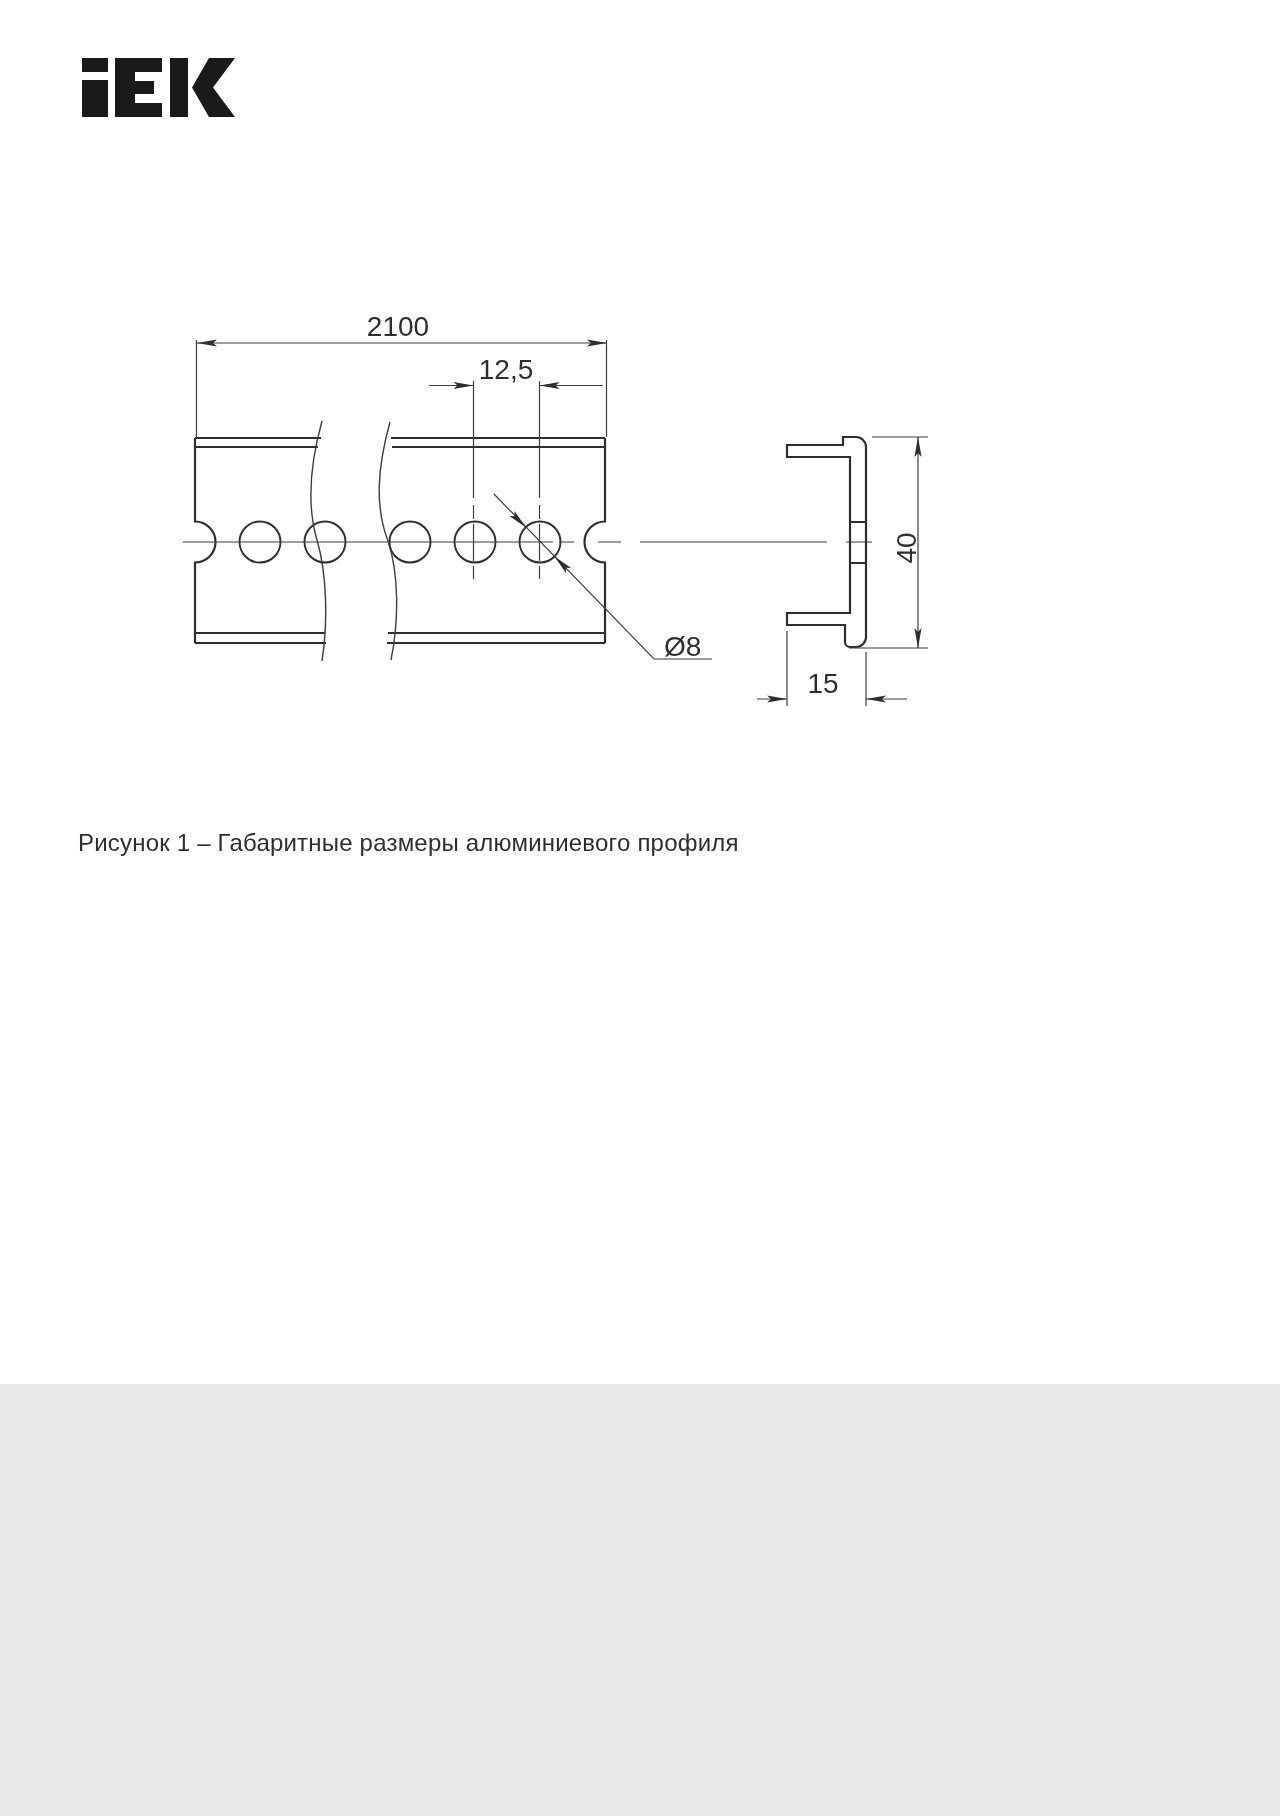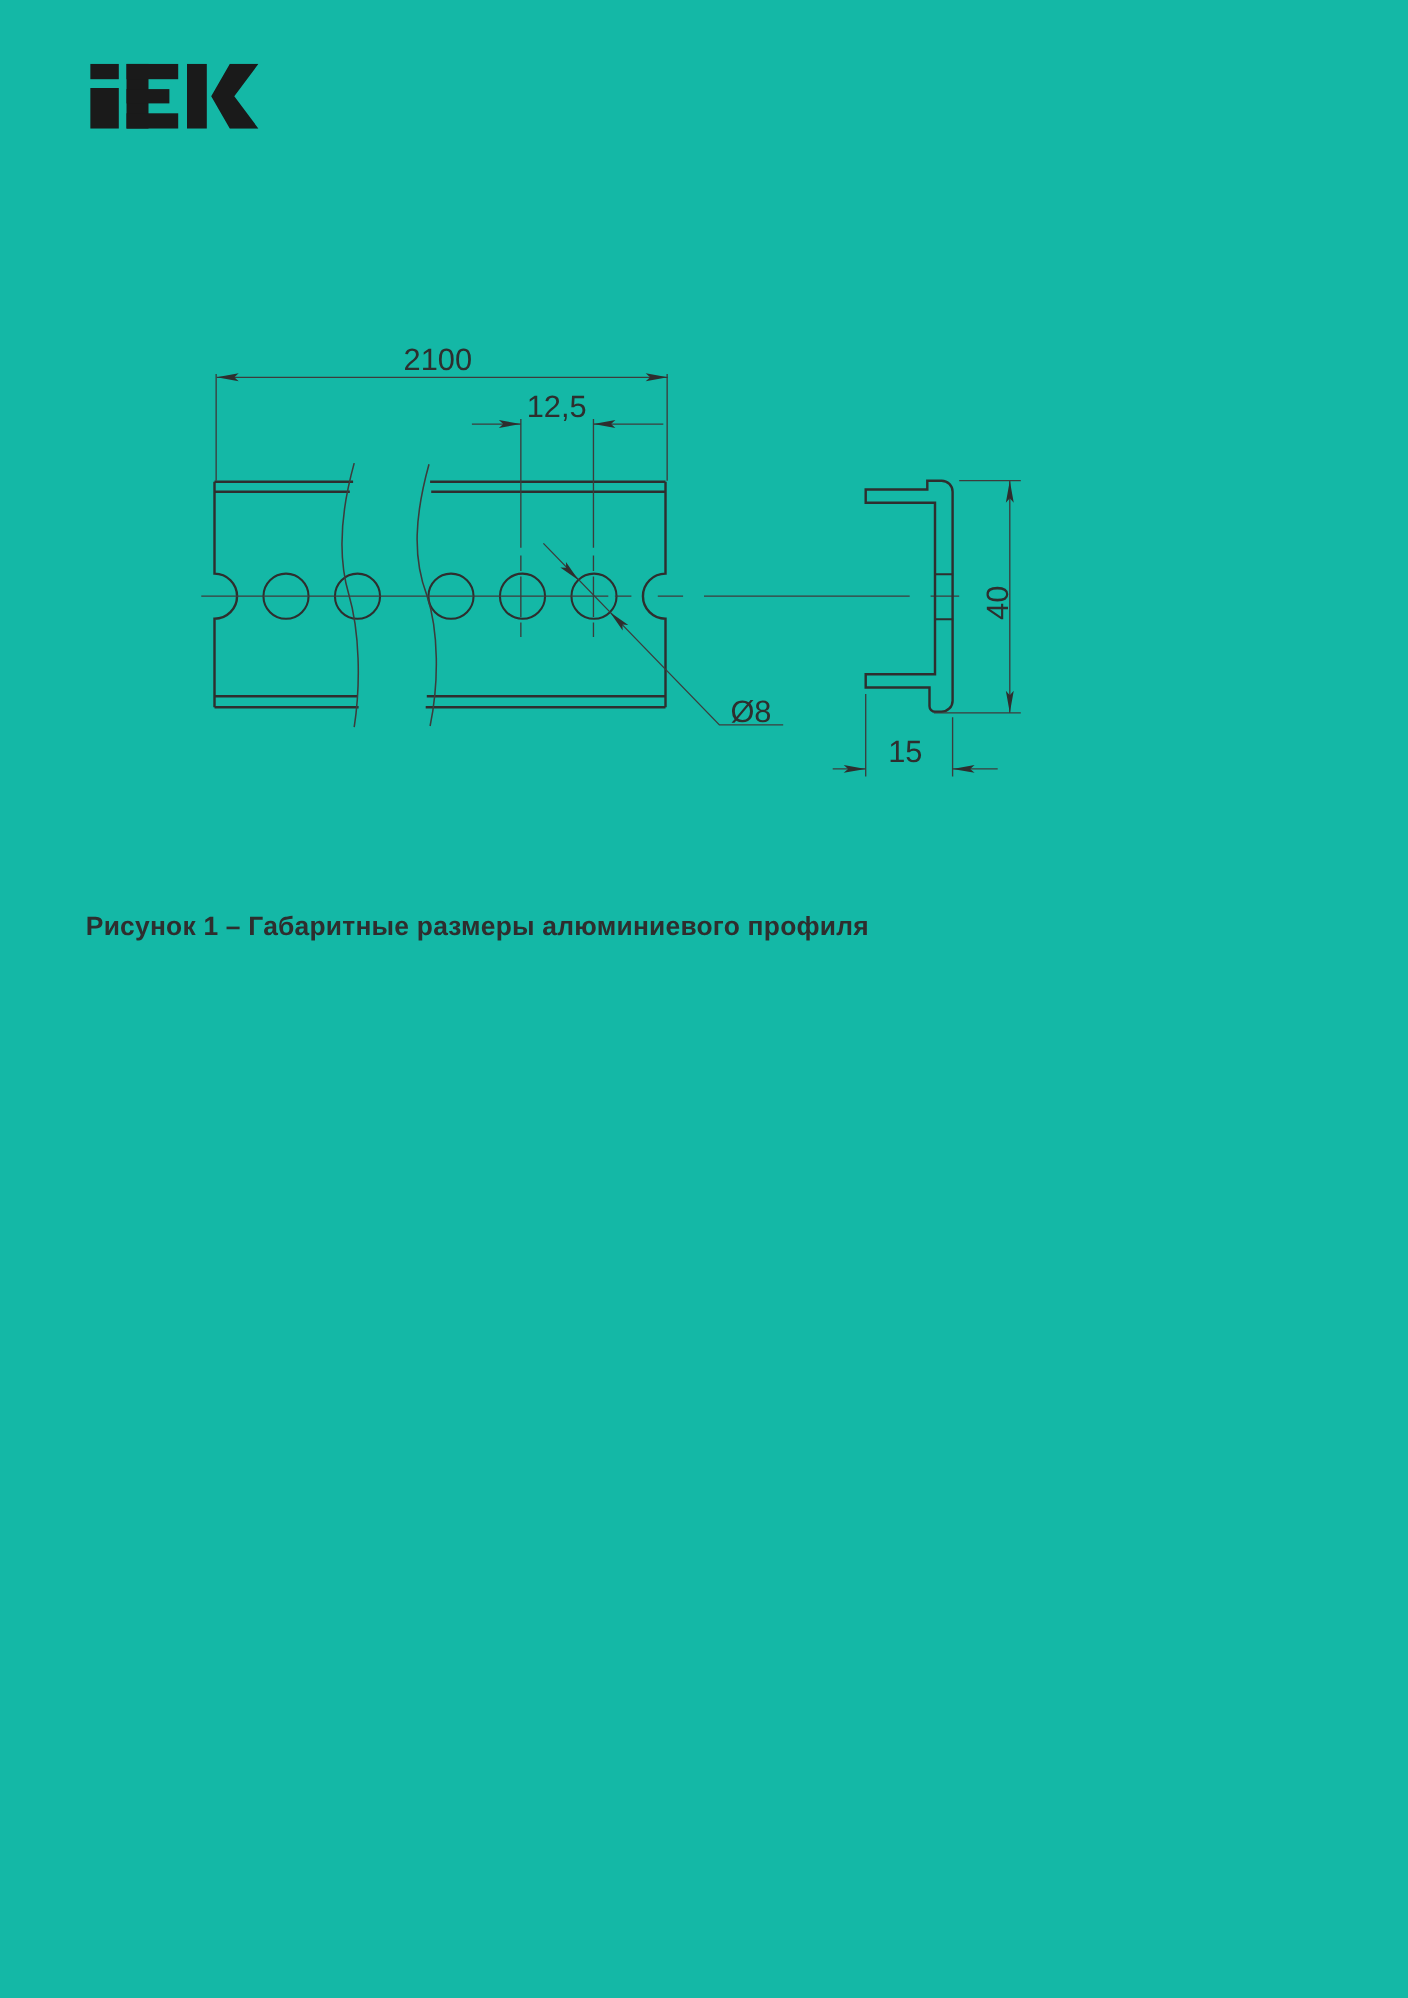--- a/index.html
+++ b/index.html
@@ -1,30 +1,29 @@
 <!DOCTYPE html>
 <html><head>
 <meta charset="utf-8">
 <style>
   html,body{margin:0;padding:0;background:#e8e8e8;}
   .page{
     position:relative;
-    width:1280px;height:1816px;
-    background:#14b8a6;
+    width:1280px;height:1384px;
+    background:#ffffff;
     overflow:hidden;
     font-family:"Liberation Sans", sans-serif;
   }
   .logo{position:absolute;left:82px;top:58px;width:153px;height:59px;}
   .drawing{position:absolute;left:0;top:0;width:1280px;height:1816px;}
   .caption{
     position:absolute;left:78px;top:829px;
     font-size:24px;line-height:28px;color:#2e2e2e;
     letter-spacing:0.2px;
     white-space:nowrap;
-    font-weight:bold;
   }
   .dim-text{
     font-family:"Liberation Sans", sans-serif;
     font-size:28px;
     fill:#2e2e2e;
   }
   .thick{stroke:#2e2e2e;stroke-width:2.2;fill:none;stroke-linecap:butt;}
   .mid{stroke:#2e2e2e;stroke-width:1.9;fill:none;}
   .thin{stroke:#3c3c3c;stroke-width:1.2;fill:none;}
   .breakline{stroke:#3c3c3c;stroke-width:1.4;fill:none;}

